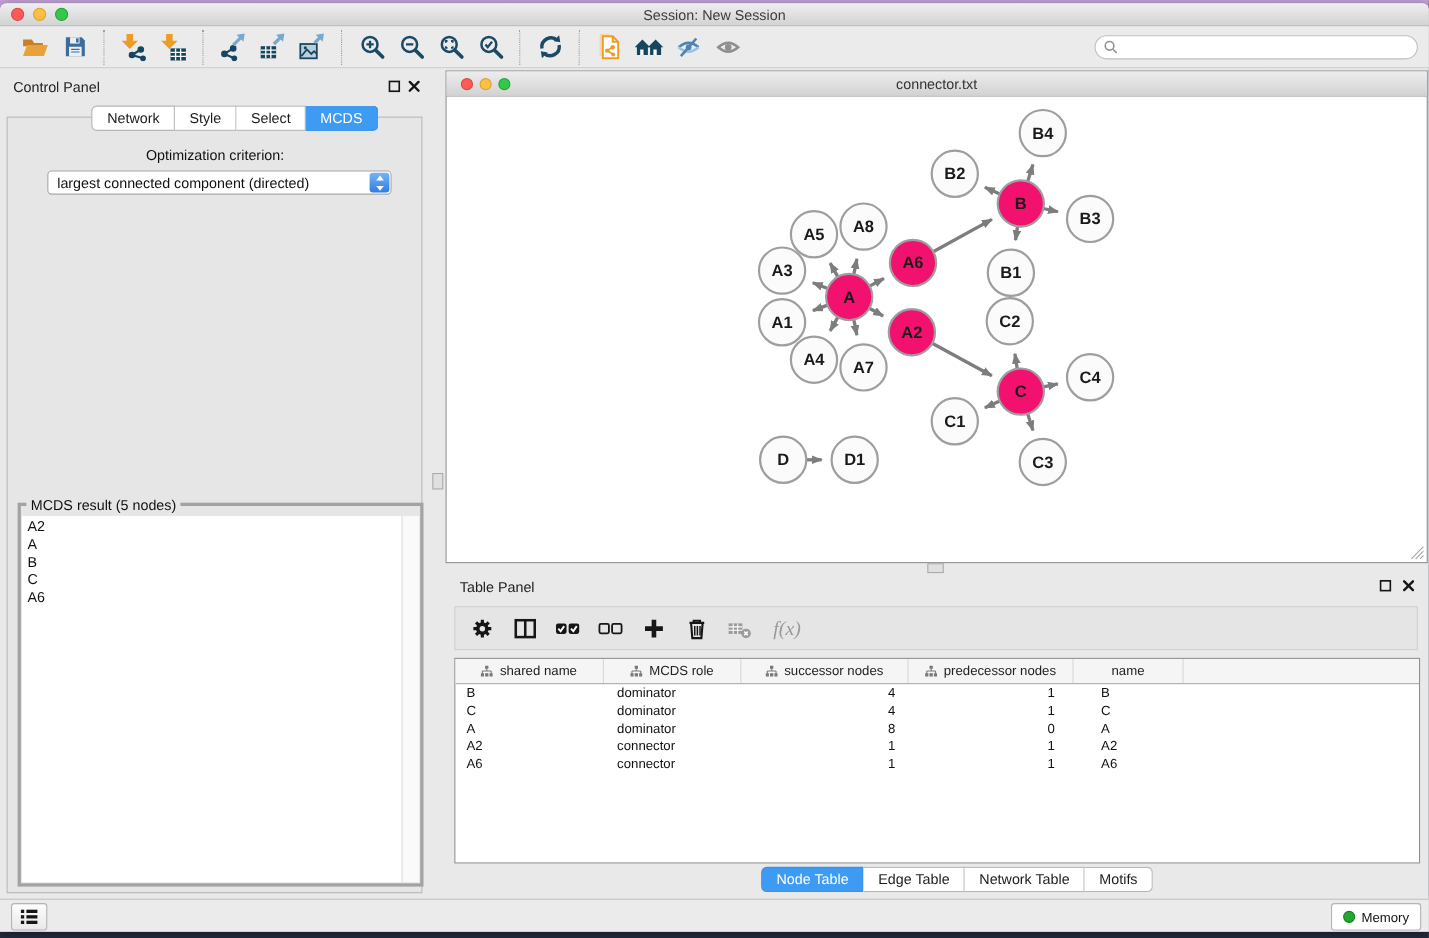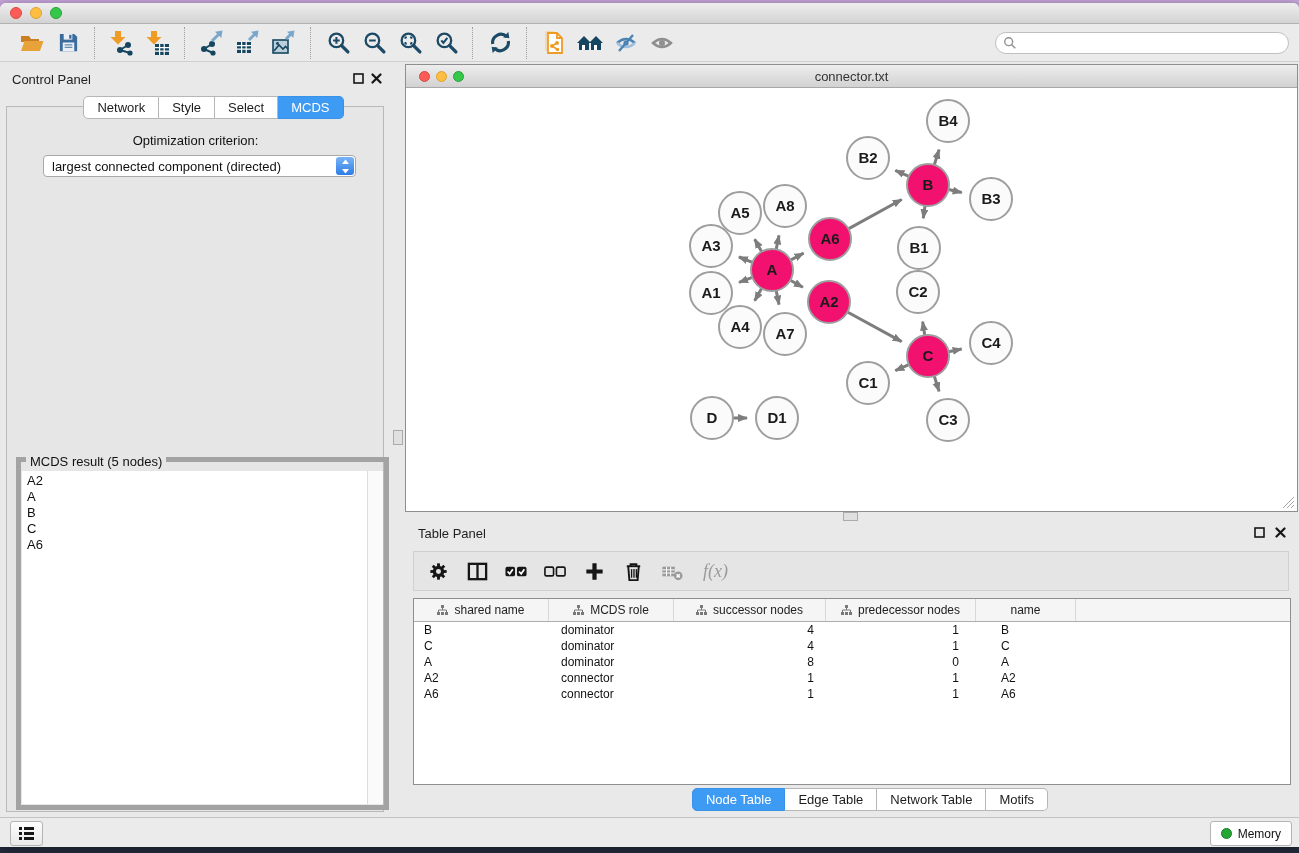--- a/index.html
+++ b/index.html
@@ -43,21 +43,21 @@
   .cp-panel{position:absolute;left:6px;top:44px;right:7px;bottom:6px;border:1px solid #b9b9b9;background:#e6e6e6;}
   .opt-label{position:absolute;left:0;right:0;top:71px;text-align:center;font-size:13px;color:#111;z-index:2;}
   .dropdown{position:absolute;left:43px;top:93px;width:313px;height:22px;background:#fff;border:1px solid #a8a8a8;
        border-radius:4px;display:flex;align-items:center;box-sizing:border-box;z-index:2;cursor:pointer;}
   .dropdown .dd-text{font-size:13px;color:#111;padding-left:8px;flex:1;}
   .stepper{width:18px;height:18px;margin-right:1px;border-radius:3px;background:linear-gradient(#79b3f6,#2e7de5);
        display:flex;align-items:center;justify-content:center;}
   .btn-row{position:absolute;left:0;right:0;top:128px;display:flex;justify-content:center;gap:13px;z-index:2;}
   .aq-btn{background:#fff;border:1px solid #adadad;border-radius:4px;height:21px;padding:0 16px;font-size:13px;color:#111;
        font-family:"Liberation Sans",sans-serif;cursor:pointer;}
-  .groupbox{position:absolute;left:16px;top:395px;width:363px;height:343px;border:5px solid #a3a3a3;z-index:2;}
+  .groupbox{position:absolute;left:16px;top:395px;width:363px;height:343px;border:3px solid #a3a3a3;z-index:2;}
   .legend{position:absolute;top:-8px;left:5px;background:#e6e6e6;padding:0 4px;font-size:13px;color:#111;}
   .listbox{position:absolute;left:1px;top:9px;right:16px;bottom:1px;background:#fff;overflow:hidden;}
   .scrolltrack{position:absolute;top:9px;right:1px;width:15px;bottom:1px;background:#fafafa;border-left:1px solid #dcdcdc;}
   .result-item{font-size:13px;color:#111;line-height:16px;padding-left:5px;cursor:default;}
   .listbox .result-item:first-child{margin-top:2px;}
   
   .split-v{position:absolute;left:393px;top:368px;width:10px;height:15px;background:#e0e0e0;border:1px solid #ababab;box-sizing:border-box;}
   .split-h{position:absolute;left:843px;top:450px;width:15px;height:9px;background:#e0e0e0;border:1px solid #ababab;box-sizing:border-box;}
   
   .net-window{position:absolute;left:405px;top:2px;width:891px;height:446px;background:#fff;border:1px solid #8e8e8e;box-sizing:content-box;}
@@ -100,20 +100,21 @@
 <div class="top-strip"></div>
 
 <div class="main-window">
 
   <div class="titlebar">
     <div class="lights">
       <div class="light red"></div>
       <div class="light yellow"></div>
       <div class="light green"></div>
     </div>
+    <div class="title">Session: New Session</div>
   </div>
 
   <div class="toolbar">
     <button class="tb-btn">
       <svg width="26" height="24" viewBox="0 0 26 24">
         <path d="M2 5 h8 l2 3 h8 v3 H2z" fill="#c97f22"></path>
         <path d="M2 20 L5.5 10 h19 L21 20z" fill="#e8a23a"></path>
       </svg>
     </button>
     <button class="tb-btn">

